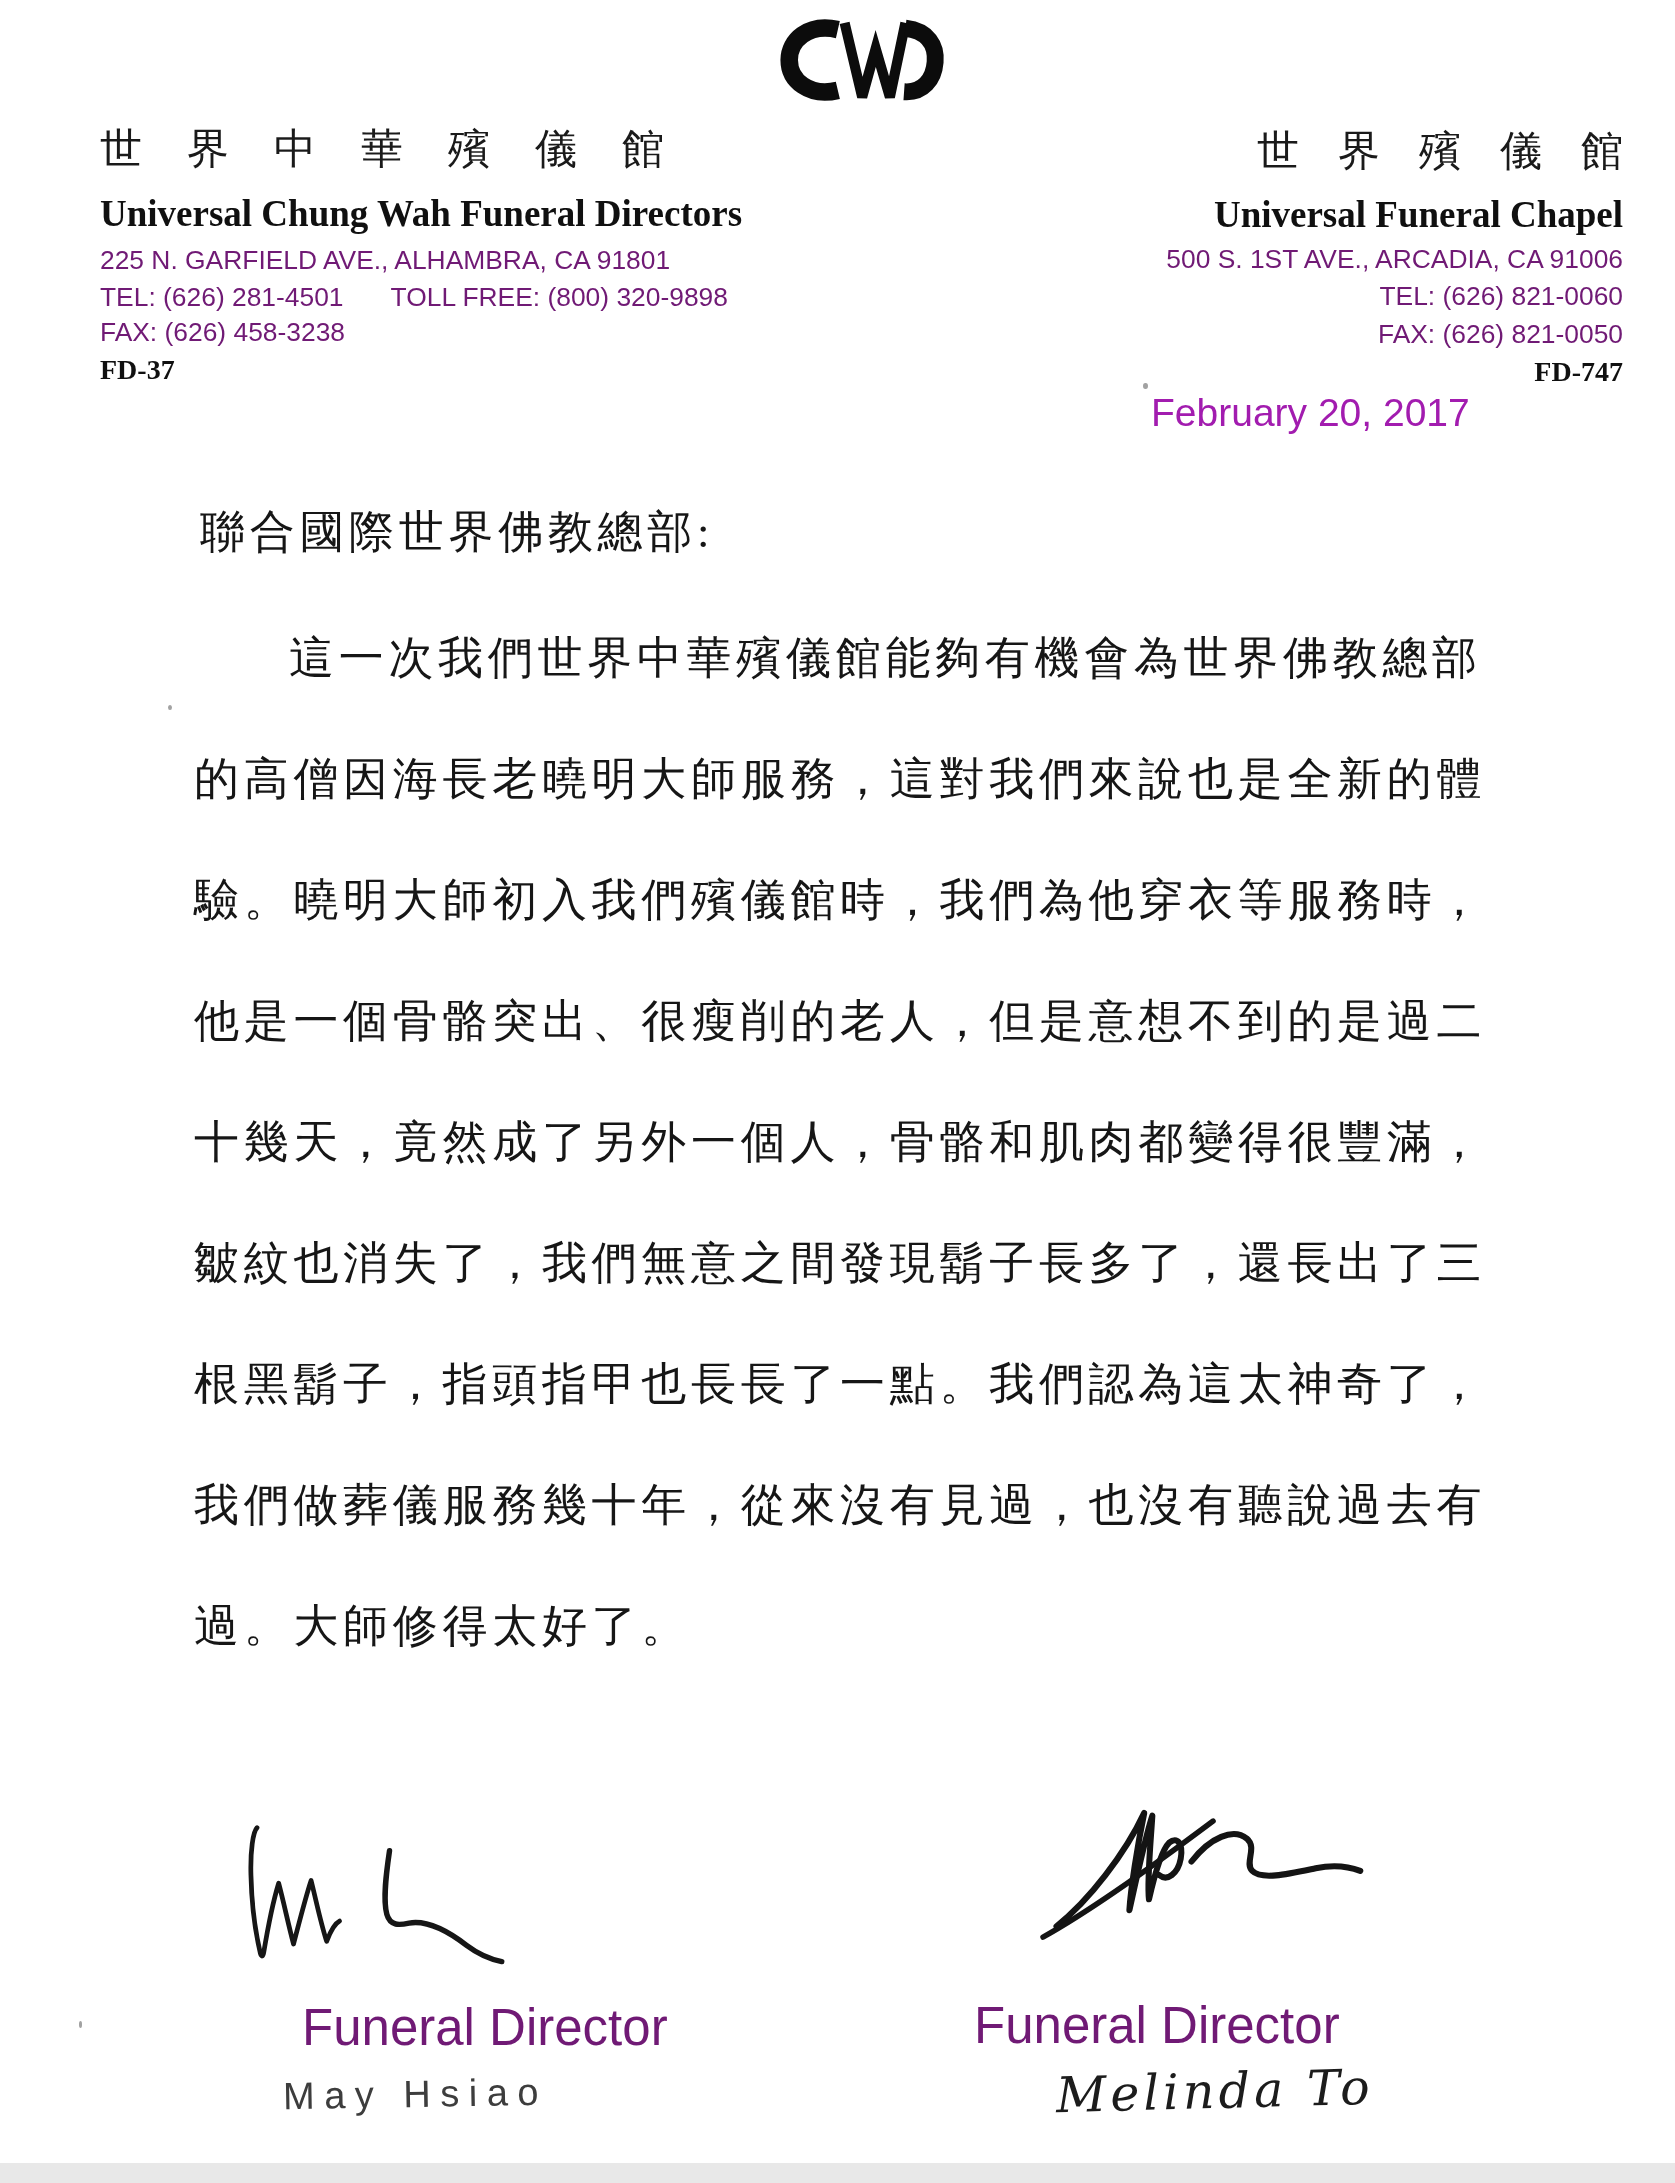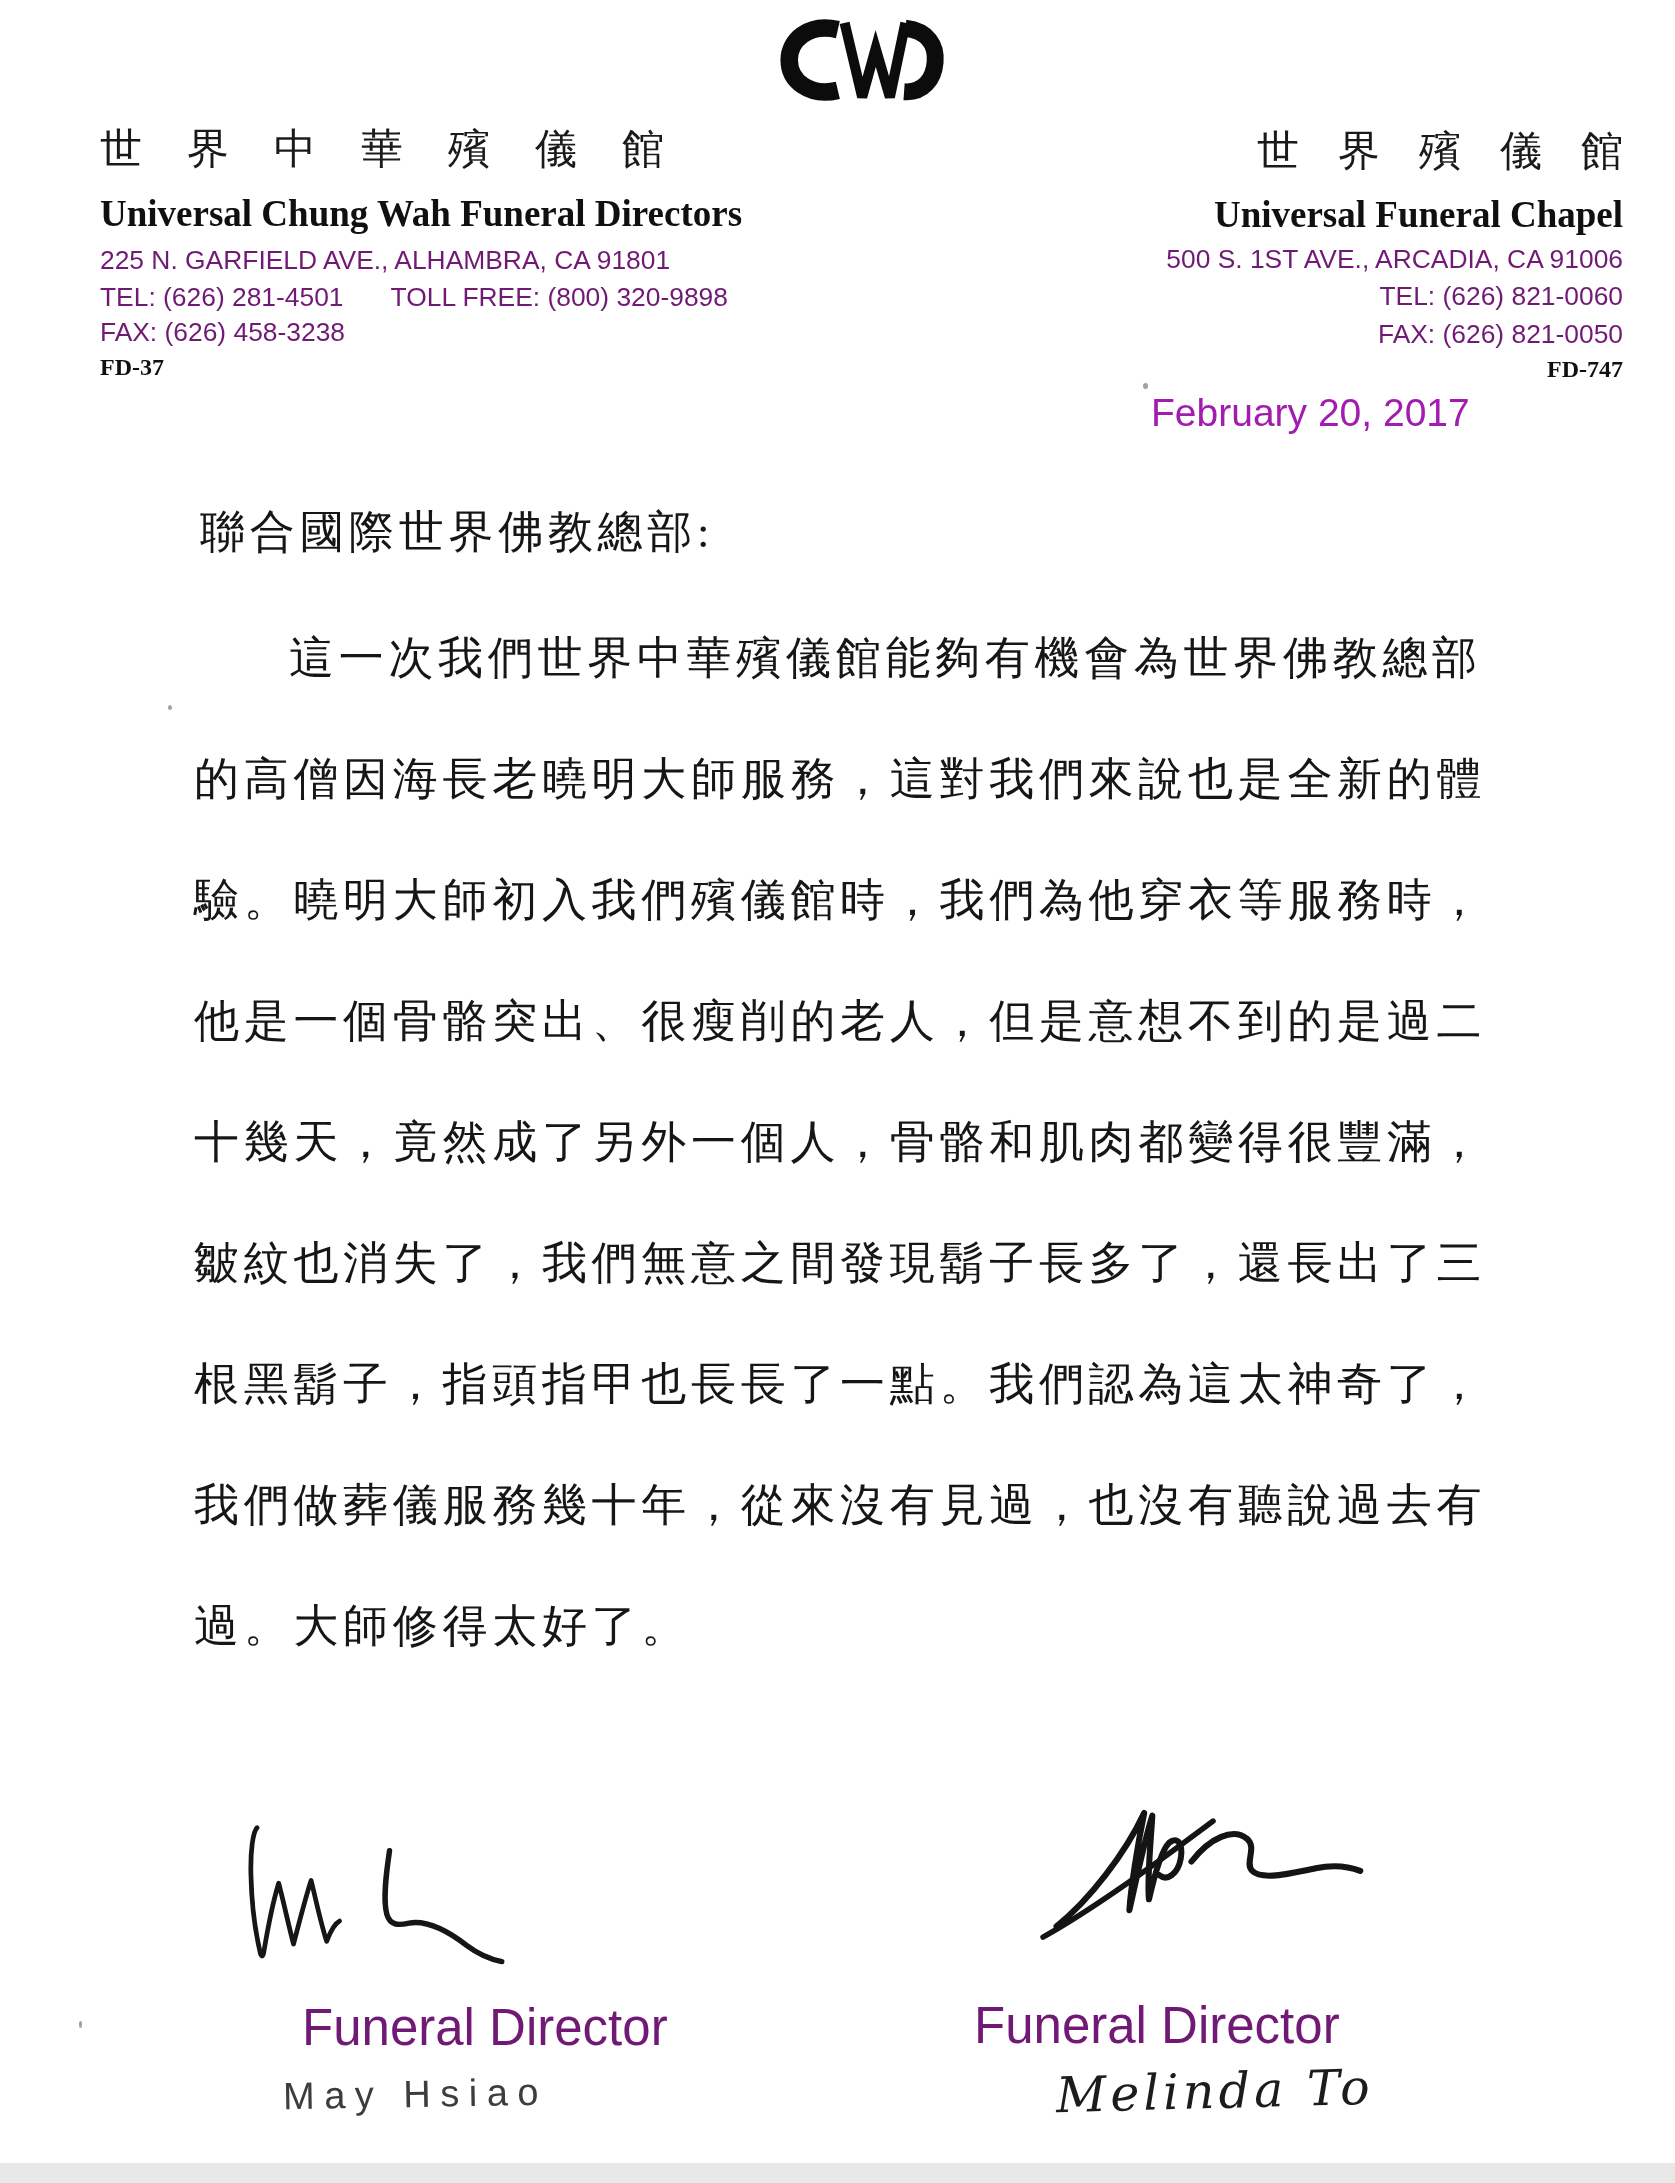--- a/index.html
+++ b/index.html
@@ -34,21 +34,21 @@
     font-family:"Liberation Sans","DejaVu Sans",sans-serif;
     font-size:26.4px;
     white-space:nowrap;
     color:#701a75;
     letter-spacing:0px;
   }
   .addr-row{display:flex;gap:47px;}
   .fd-num{
     font-family:"Liberation Serif","DejaVu Serif",serif;
     font-weight:bold;
-    font-size:24px;
+    font-size:28px;
     color:#101010;
   }
 
   
   .date{
     font-family:"Liberation Sans","DejaVu Sans",sans-serif;
     font-size:39px;
     color:#a21caf;
     white-space:nowrap;
   }

